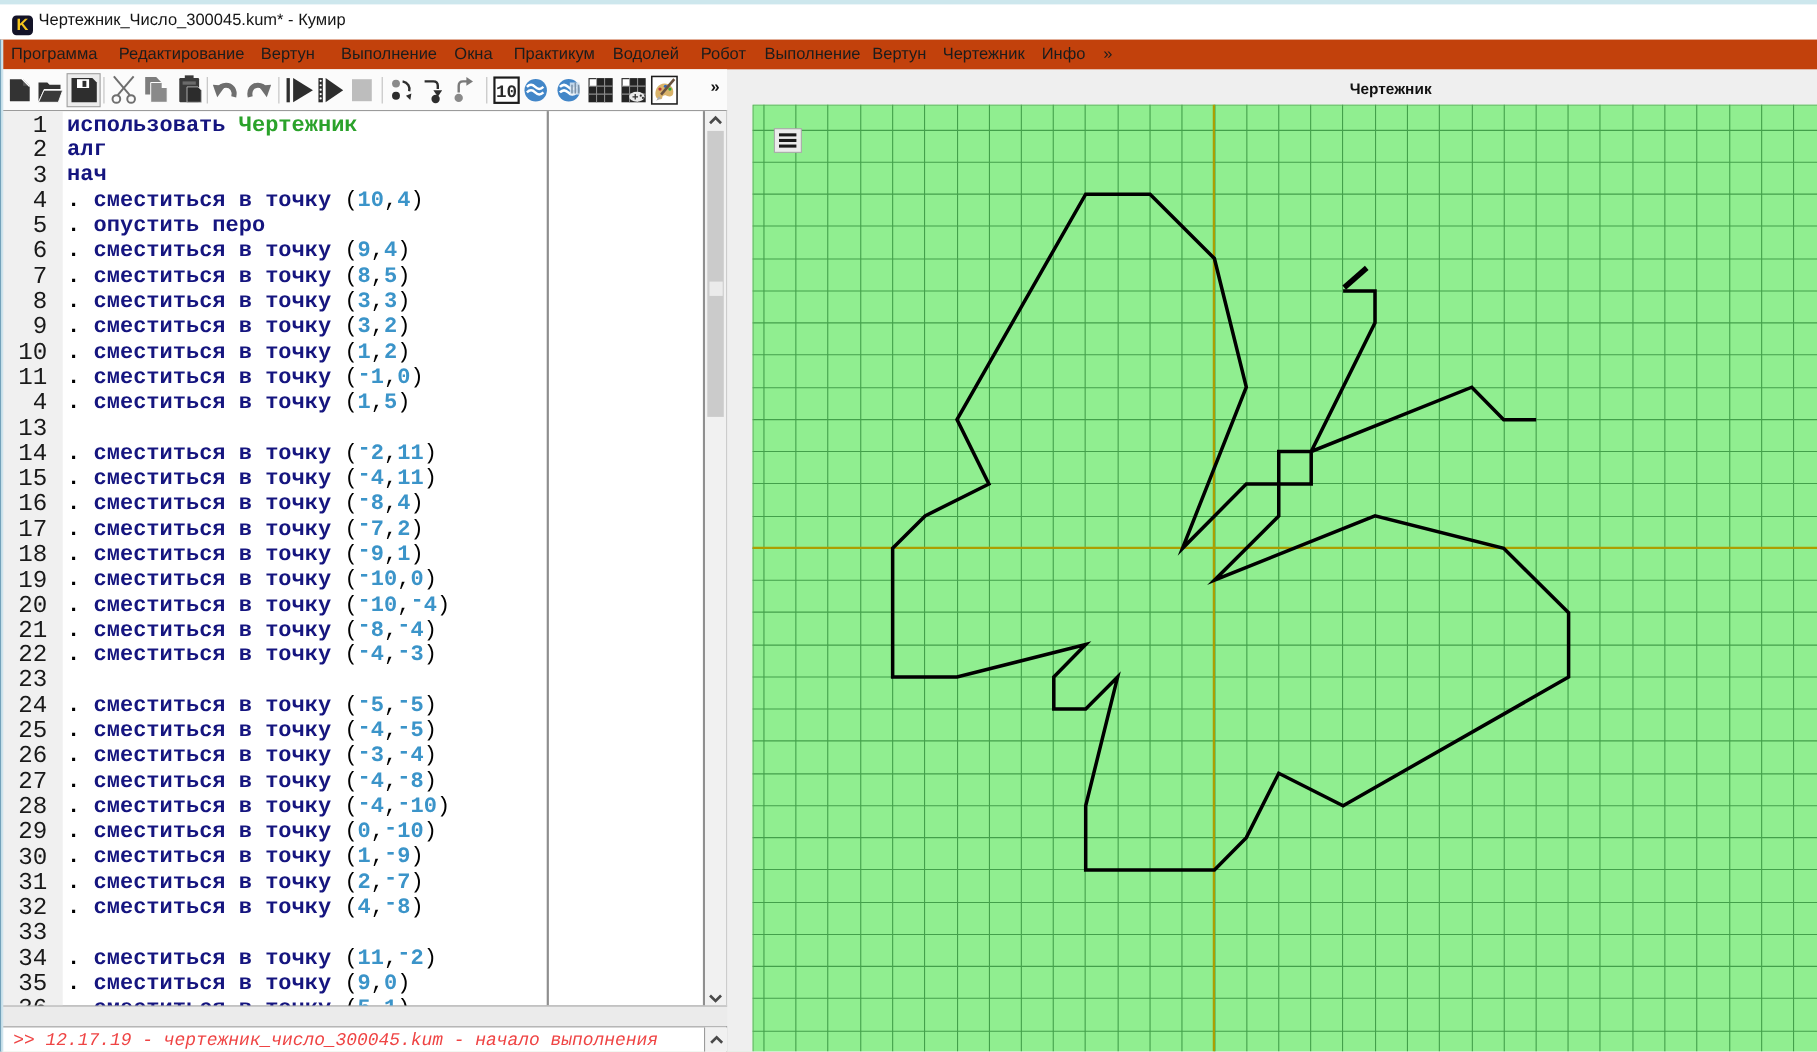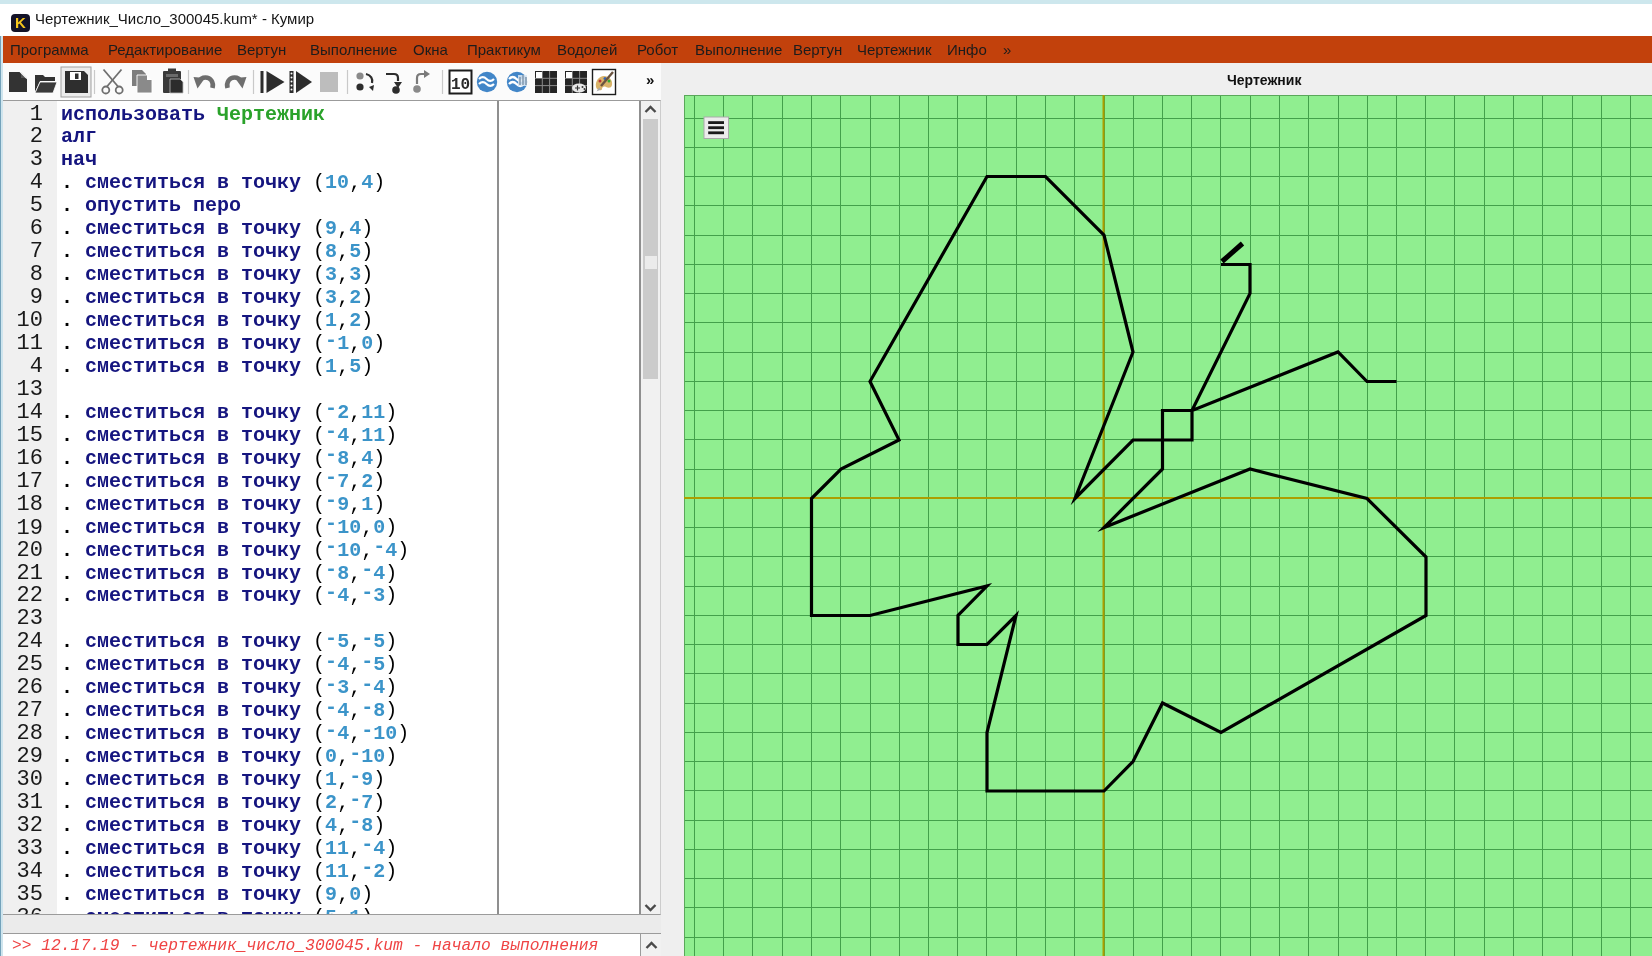--- a/index.html
+++ b/index.html
@@ -254,21 +254,20 @@
 <div class="cl" style="top:484.45px"><b>.</b> <v>сместиться в точку</v> <n>(</n><i><m>-</m>4</i><n>,</n><i><m>-</m>3</i><n>)</n></div>
 <div class="cl" style="top:530.35px"><b>.</b> <v>сместиться в точку</v> <n>(</n><i><m>-</m>5</i><n>,</n><i><m>-</m>5</i><n>)</n></div>
 <div class="cl" style="top:553.3px"><b>.</b> <v>сместиться в точку</v> <n>(</n><i><m>-</m>4</i><n>,</n><i><m>-</m>5</i><n>)</n></div>
 <div class="cl" style="top:576.25px"><b>.</b> <v>сместиться в точку</v> <n>(</n><i><m>-</m>3</i><n>,</n><i><m>-</m>4</i><n>)</n></div>
 <div class="cl" style="top:599.2px"><b>.</b> <v>сместиться в точку</v> <n>(</n><i><m>-</m>4</i><n>,</n><i><m>-</m>8</i><n>)</n></div>
 <div class="cl" style="top:622.15px"><b>.</b> <v>сместиться в точку</v> <n>(</n><i><m>-</m>4</i><n>,</n><i><m>-</m>10</i><n>)</n></div>
 <div class="cl" style="top:645.1px"><b>.</b> <v>сместиться в точку</v> <n>(</n><i>0</i><n>,</n><i><m>-</m>10</i><n>)</n></div>
 <div class="cl" style="top:668.05px"><b>.</b> <v>сместиться в точку</v> <n>(</n><i>1</i><n>,</n><i><m>-</m>9</i><n>)</n></div>
 <div class="cl" style="top:691.0px"><b>.</b> <v>сместиться в точку</v> <n>(</n><i>2</i><n>,</n><i><m>-</m>7</i><n>)</n></div>
 <div class="cl" style="top:713.95px"><b>.</b> <v>сместиться в точку</v> <n>(</n><i>4</i><n>,</n><i><m>-</m>8</i><n>)</n></div>
-<div class="cl" style="top:736.9px"><b>.</b> <v>сместиться в точку</v> <n>(</n><i>11</i><n>,</n><i><m>-</m>4</i><n>)</n></div>
 <div class="cl" style="top:759.85px"><b>.</b> <v>сместиться в точку</v> <n>(</n><i>11</i><n>,</n><i><m>-</m>2</i><n>)</n></div>
 <div class="cl" style="top:782.8px"><b>.</b> <v>сместиться в точку</v> <n>(</n><i>9</i><n>,</n><i>0</i><n>)</n></div>
 <div class="cl" style="top:805.75px"><b>.</b> <v>сместиться в точку</v> <n>(</n><i>5</i><n>,</n><i>1</i><n>)</n></div>
 </div>
   <div id="div1"></div>
     <div id="div2"></div>
   <div id="sbar">
     <svg class="ar" style="top:3px" width="15" height="10" viewBox="0 0 15 10">
         <path d="M2.5 8L7.5 3L12.5 8" stroke="#4a4a4a" stroke-width="2.4" fill="none"></path>
       </svg>

